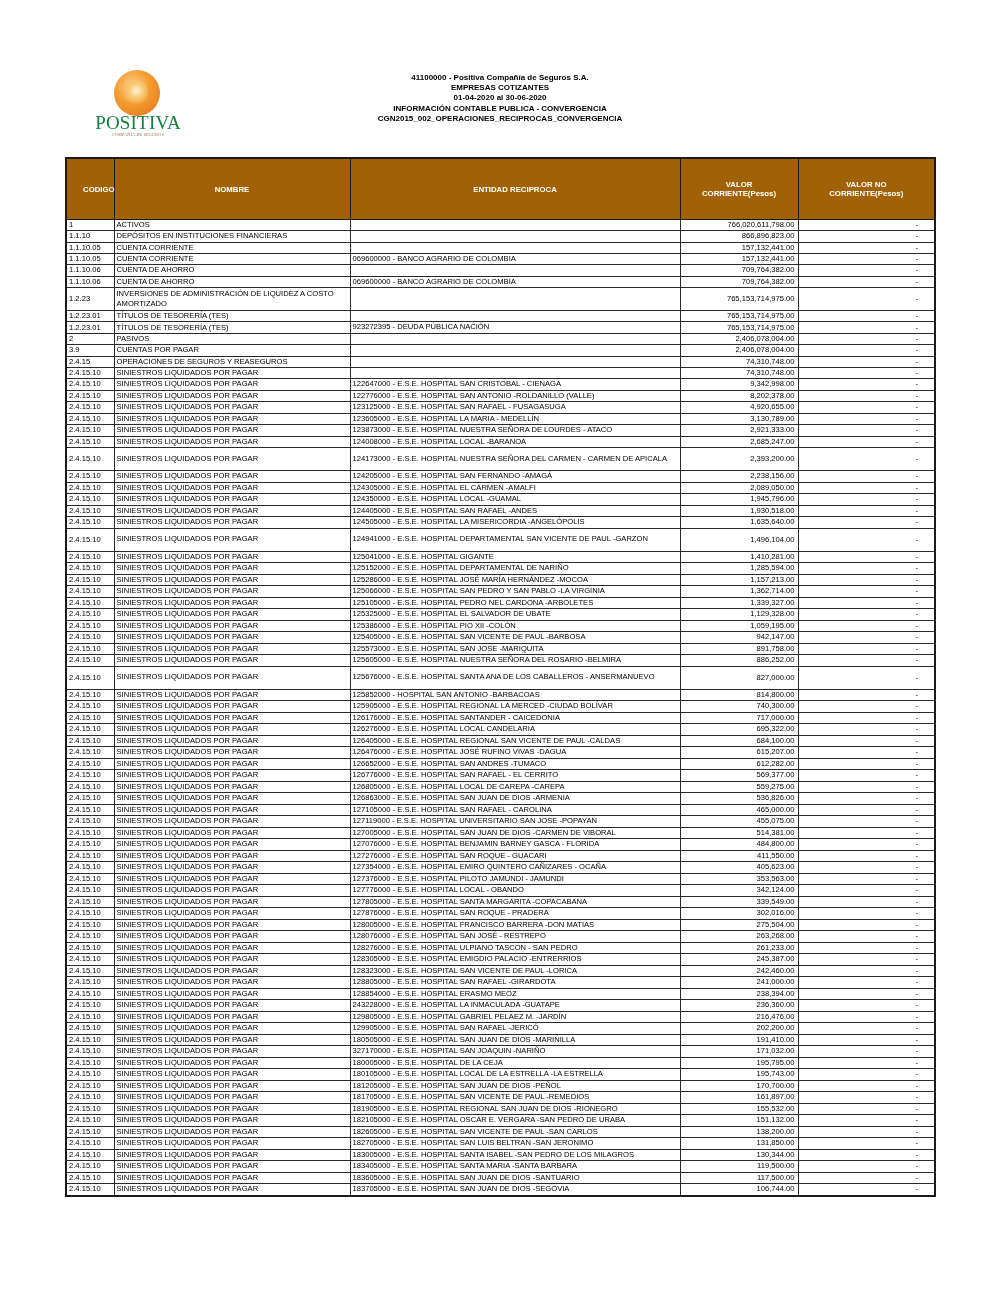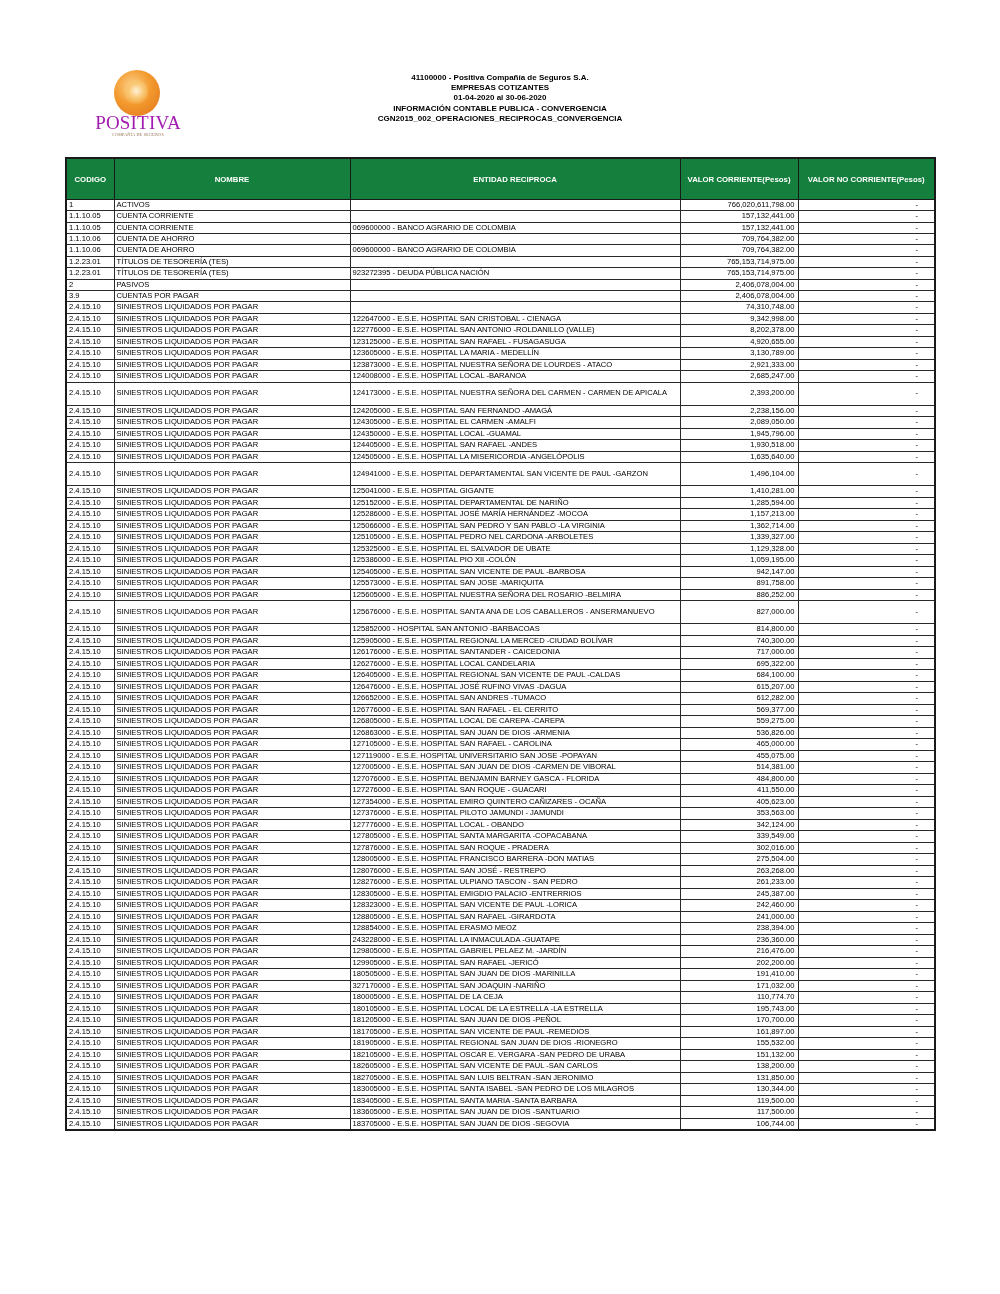--- a/index.html
+++ b/index.html
@@ -3,28 +3,28 @@
 <meta charset="utf-8">
 <style>
   html, body { margin: 0; padding: 0; background: #ffffff; }
   body { width: 1000px; height: 1294px; position: relative; font-family: "Liberation Sans", sans-serif; color: #000; overflow: hidden; }
   .logo { position: absolute; left: 88px; top: 70px; width: 100px; height: 66px; }
   .logo-circle { position: absolute; left: 26px; top: 0; width: 46px; height: 46px; border-radius: 50%;
     background: radial-gradient(circle at 40% 35%, #fbd08a 0%, #f39a2e 45%, #e0711a 100%); }
   .logo-swirl { position: absolute; left: 34px; top: 10px; width: 26px; height: 24px; border-radius: 50% 50% 40% 60%;
     background: radial-gradient(circle at 55% 45%, #fff2d6 0%, #f9c56f 40%, rgba(243,154,46,0) 72%); }
   .logo-text { position: absolute; left: 0; top: 42px; width: 100px; text-align: center; font-family: "Liberation Serif", serif;
-    font-size: 19px; color: #a21caf; letter-spacing: 0.2px; }
+    font-size: 19px; color: #15803d; letter-spacing: 0.2px; }
   .logo-sub { position: absolute; left: 0; top: 62px; width: 100px; text-align: center; font-family: "Liberation Serif", serif;
     font-size: 4px; color: #8c6a4a; letter-spacing: 0.3px; }
   .titles { position: absolute; left: 300px; top: 73px; width: 400px; text-align: center; font-size: 8px; font-weight: bold; line-height: 10.2px; }
   .titles div { white-space: nowrap; }
   table.report { position: absolute; left: 65px; top: 157px; width: 869px; border-collapse: collapse; table-layout: fixed;
     border: 2px solid #1a1a1a; font-size: 7.6px; }
-  table.report th { background: #15803d; color: #fff; font-weight: bold; height: 28px; border: 1.5px solid #1a1a1a; font-size: 7.8px; padding: 6px; text-align: center; }
+  table.report th { background: #a16207; color: #fff; font-weight: bold; height: 28px; border: 1.5px solid #1a1a1a; font-size: 7.8px; padding: 16px; text-align: center; }
   table.report td { border: 1px solid #2a2a2a; height: 10.3px; line-height: 10.3px; padding: 0 2px; white-space: nowrap; overflow: hidden; vertical-align: middle; }
   table.report td.wrap { white-space: normal; line-height: 10.5px; }
   table.report td.num { text-align: right; padding-right: 3px; }
   table.report td.dash { text-align: right; padding-right: 16px; }
   tr.tall td { height: 22px; }
   tr.tall td.c-code, tr.tall td.c-name, tr.tall td.num, tr.tall td.dash { vertical-align: middle; }
   col.c1 { width: 48px; } col.c2 { width: 236px; } col.c3 { width: 330px; } col.c4 { width: 118px; } col.c5 { width: 137px; }
 </style>
 </head>
 <body>
@@ -63,20 +63,27 @@
   </thead>
   <tbody id="tbody">
       <tr>
         <td class="c-code">1</td>
         <td class="c-name">ACTIVOS</td>
         <td class="wrap"></td>
         <td class="num">766,020,611,798.00</td>
         <td class="dash">-</td>
       </tr>
       <tr>
+        <td class="c-code">1.1.10</td>
+        <td class="c-name">DEPÓSITOS EN INSTITUCIONES FINANCIERAS</td>
+        <td class="wrap"></td>
+        <td class="num">866,896,823.00</td>
+        <td class="dash">-</td>
+      </tr>
+      <tr>
         <td class="c-code">1.1.10.05</td>
         <td class="c-name">CUENTA CORRIENTE</td>
         <td class="wrap"></td>
         <td class="num">157,132,441.00</td>
         <td class="dash">-</td>
       </tr>
       <tr>
         <td class="c-code">1.1.10.05</td>
         <td class="c-name">CUENTA CORRIENTE</td>
         <td class="wrap">069600000 - BANCO AGRARIO DE COLOMBIA</td>
@@ -90,20 +97,27 @@
         <td class="num">709,764,382.00</td>
         <td class="dash">-</td>
       </tr>
       <tr>
         <td class="c-code">1.1.10.06</td>
         <td class="c-name">CUENTA DE AHORRO</td>
         <td class="wrap">069600000 - BANCO AGRARIO DE COLOMBIA</td>
         <td class="num">709,764,382.00</td>
         <td class="dash">-</td>
       </tr>
+      <tr class="tall">
+        <td class="c-code">1.2.23</td>
+        <td class="c-name wrap">INVERSIONES DE ADMINISTRACIÓN DE LIQUIDEZ A COSTO AMORTIZADO</td>
+        <td class="wrap"></td>
+        <td class="num">765,153,714,975.00</td>
+        <td class="dash">-</td>
+      </tr>
       <tr>
         <td class="c-code">1.2.23.01</td>
         <td class="c-name">TÍTULOS DE TESORERÍA (TES)</td>
         <td class="wrap"></td>
         <td class="num">765,153,714,975.00</td>
         <td class="dash">-</td>
       </tr>
       <tr>
         <td class="c-code">1.2.23.01</td>
         <td class="c-name">TÍTULOS DE TESORERÍA (TES)</td>
@@ -119,20 +133,27 @@
         <td class="dash">-</td>
       </tr>
       <tr>
         <td class="c-code">3.9</td>
         <td class="c-name">CUENTAS POR PAGAR</td>
         <td class="wrap"></td>
         <td class="num">2,406,078,004.00</td>
         <td class="dash">-</td>
       </tr>
       <tr>
+        <td class="c-code">2.4.15</td>
+        <td class="c-name">OPERACIONES DE SEGUROS Y REASEGUROS</td>
+        <td class="wrap"></td>
+        <td class="num">74,310,748.00</td>
+        <td class="dash">-</td>
+      </tr>
+      <tr>
         <td class="c-code">2.4.15.10</td>
         <td class="c-name">SINIESTROS LIQUIDADOS POR PAGAR</td>
         <td class="wrap"></td>
         <td class="num">74,310,748.00</td>
         <td class="dash">-</td>
       </tr>
       <tr>
         <td class="c-code">2.4.15.10</td>
         <td class="c-name">SINIESTROS LIQUIDADOS POR PAGAR</td>
         <td class="wrap">122647000 - E.S.E. HOSPITAL  SAN CRISTOBAL   - CIENAGA</td>
@@ -521,21 +542,21 @@
         <td class="c-code">2.4.15.10</td>
         <td class="c-name">SINIESTROS LIQUIDADOS POR PAGAR</td>
         <td class="wrap">327170000 - E.S.E. HOSPITAL  SAN JOAQUIN  -NARIÑO</td>
         <td class="num">171,032.00</td>
         <td class="dash">-</td>
       </tr>
       <tr>
         <td class="c-code">2.4.15.10</td>
         <td class="c-name">SINIESTROS LIQUIDADOS POR PAGAR</td>
         <td class="wrap">180005000 - E.S.E. HOSPITAL DE LA CEJA</td>
-        <td class="num">110,774.70</td>
+        <td class="num">195,795.00</td>
         <td class="dash">-</td>
       </tr>
       <tr>
         <td class="c-code">2.4.15.10</td>
         <td class="c-name">SINIESTROS LIQUIDADOS POR PAGAR</td>
         <td class="wrap">180105000 - E.S.E. HOSPITAL LOCAL DE LA ESTRELLA -LA ESTRELLA</td>
         <td class="num">195,743.00</td>
         <td class="dash">-</td>
       </tr>
       <tr>

